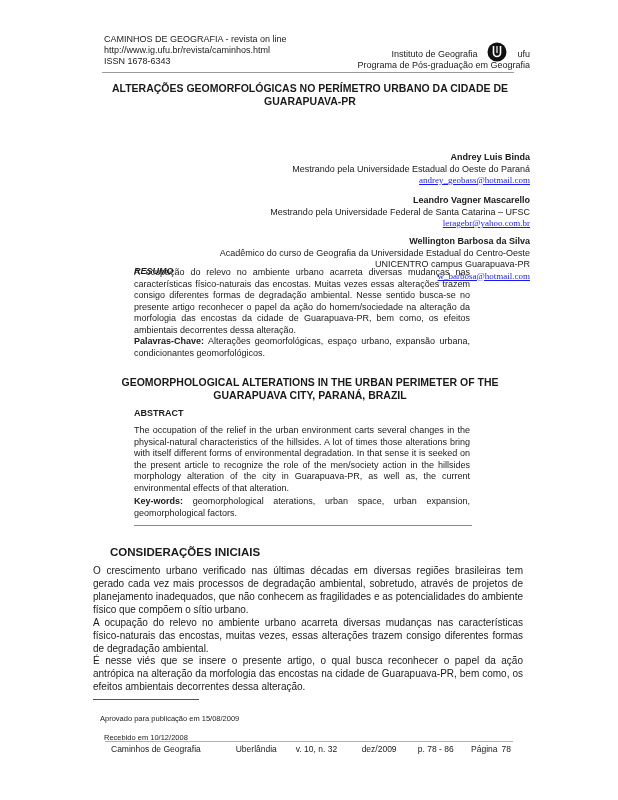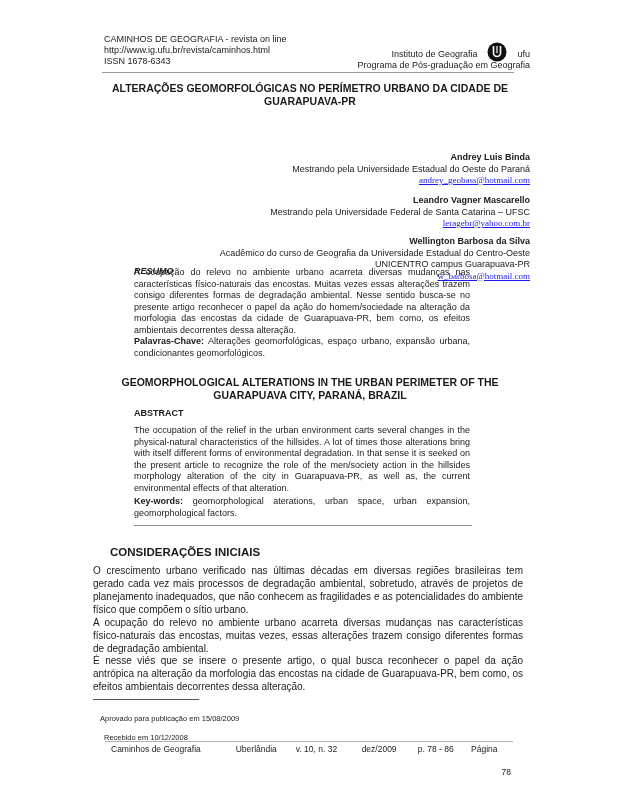--- a/index.html
+++ b/index.html
@@ -101,14 +101,14 @@
 <div class="abs fn" style="left:100px; top:714px;text-align:center;">Aprovado para publicação em 15/08/2009</div>
 
 <div class="abs ftr-rule"></div>
 <div class="abs ftr">
   <span style="width:104px;">Caminhos de Geografia</span>
   <span style="width:62px;padding-left:24px;">Uberlândia</span>
   <span style="width:68px;">v. 10, n. 32</span>
   <span style="width:58px;">dez/2009</span>
   <span style="width:55px;">p. 78 - 86</span>
   <span>Página</span>
-  <span style="margin-left:4px;margin-top:23px;">78</span>
+  <span style="margin-left:4px;">78</span>
 </div>
 
 </body></html>

